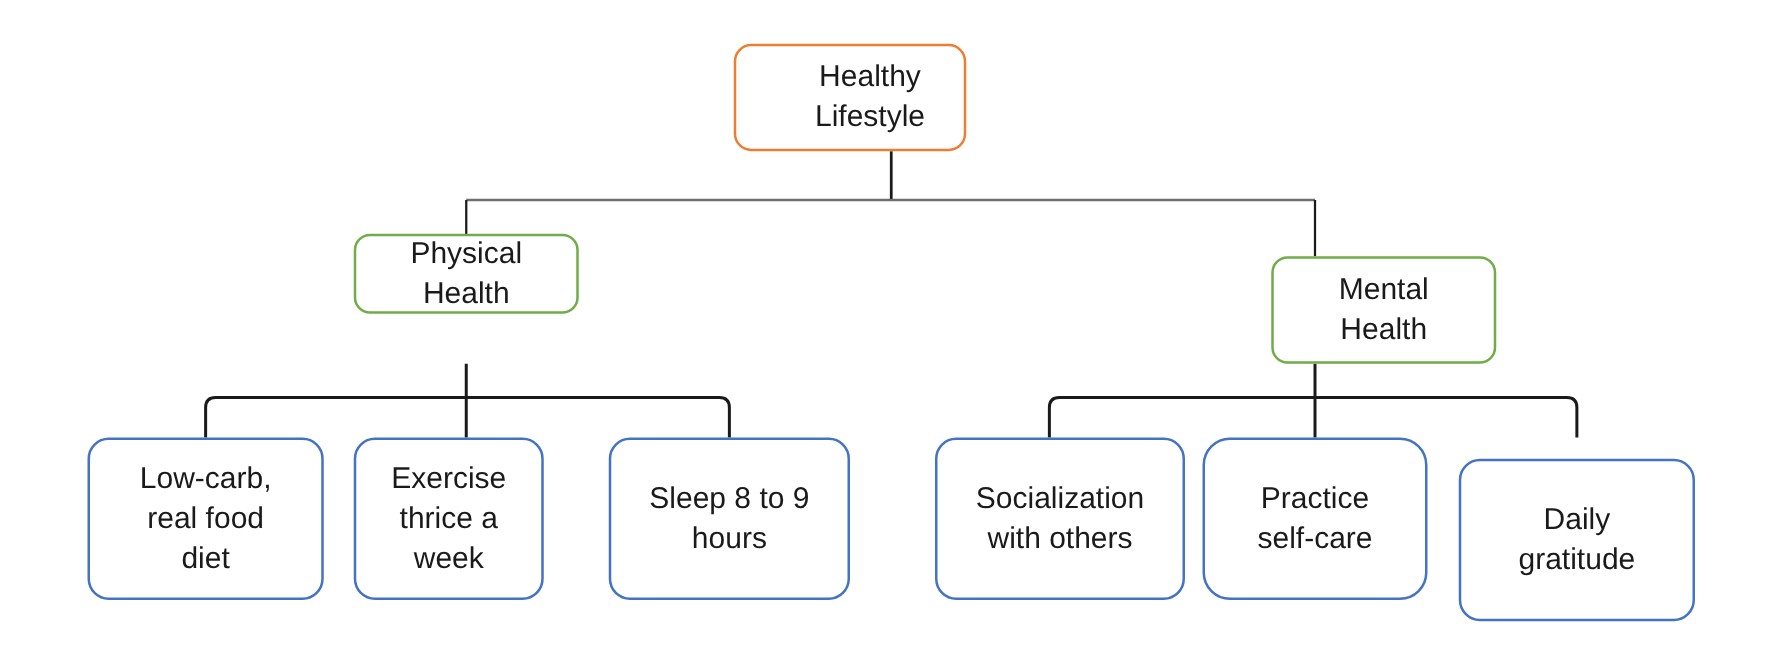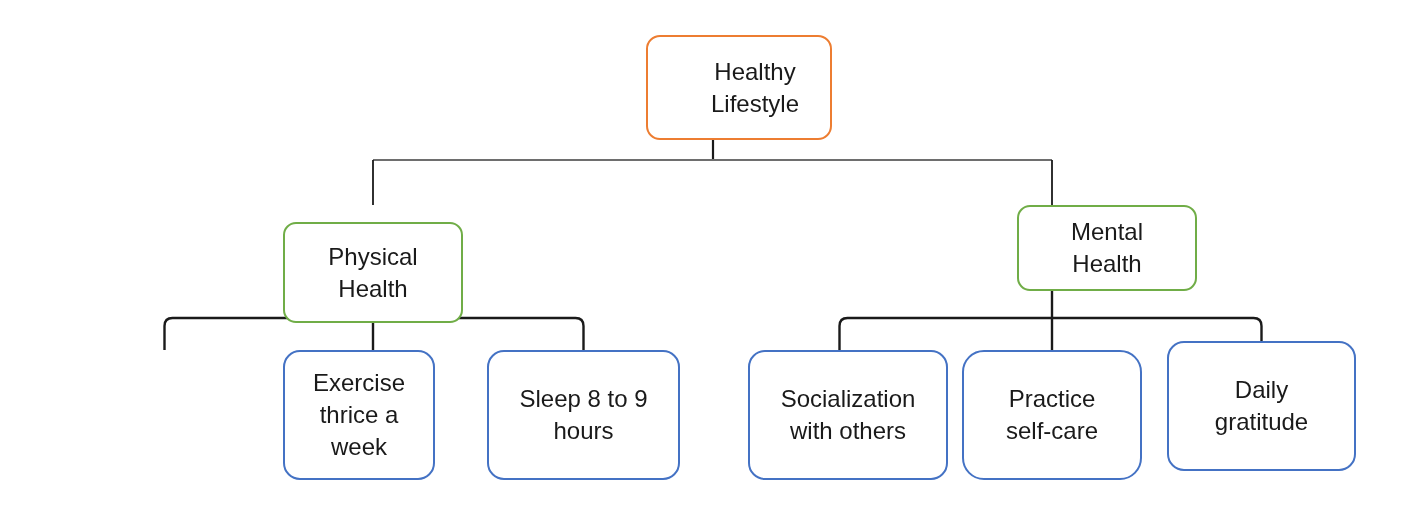--- a/index.html
+++ b/index.html
@@ -51,29 +51,29 @@
   }
   .node.branch {
     border: 2.5px solid var(--branch_border, #70AD47);
     border-radius: 13px;
   }
   .node.leaf {
     border: 2.5px solid var(--leaf_border, #4472C4);
     border-radius: 17px;
   }
   
-  #node-root      { left: 646px;  top: 35px;  width: 186px; height: 105px; padding-left: 32px; }
-  #node-physical  { left: 283px;  top: 222px; width: 180px; height: 101px; justify-content: center; }
+  #node-root      { left: 587px;  top: 35px;  width: 186px; height: 86px; padding-left: 32px; }
+  #node-physical  { left: 283px;  top: 187px; width: 180px; height: 64px; justify-content: center; }
   #node-mental    { left: 1017px;  top: 205px; width: 180px; height: 86px; }
   #node-diet      { left: 70px;   top: 350px; width: 189px; height: 130px; }
   #node-exercise  { left: 283px;  top: 350px; width: 152px; height: 130px; }
   #node-sleep     { left: 487px;  top: 350px; width: 193px; height: 130px; }
   #node-social    { left: 748px;  top: 350px; width: 200px; height: 130px; }
   #node-selfcare  { left: 962px;  top: 350px; width: 180px; height: 130px; border-radius: 22px; }
-  #node-gratitude { left: 1167px; top: 341px; width: 189px; height: 130px; }
+  #node-gratitude { left: 1167px; top: 367px; width: 189px; height: 130px; }
 </style>
 </head>
 <body>
 
 <div class="canvas">
 
   <svg class="connectors" viewBox="0 0 1420 524" xmlns="http://www.w3.org/2000/svg">
     <path class="line-v1" d="M713 121 V160"></path>
     <path class="line-h1" d="M373 160 H1052"></path>
     <path class="line-v1b" d="M373 160 V205"></path>
@@ -92,20 +92,25 @@
   <div id="node-physical" class="node branch">
     <span class="label">Physical
 Health</span>
   </div>
 
   <div id="node-mental" class="node branch">
     <span class="label">Mental
 Health</span>
   </div>
 
+  <div id="node-diet" class="node leaf">
+    <span class="label">Low-carb,
+real food
+diet</span>
+  </div>
 
   <div id="node-exercise" class="node leaf">
     <span class="label">Exercise
 thrice a
 week</span>
   </div>
 
   <div id="node-sleep" class="node leaf">
     <span class="label">Sleep 8 to 9
 hours</span>

